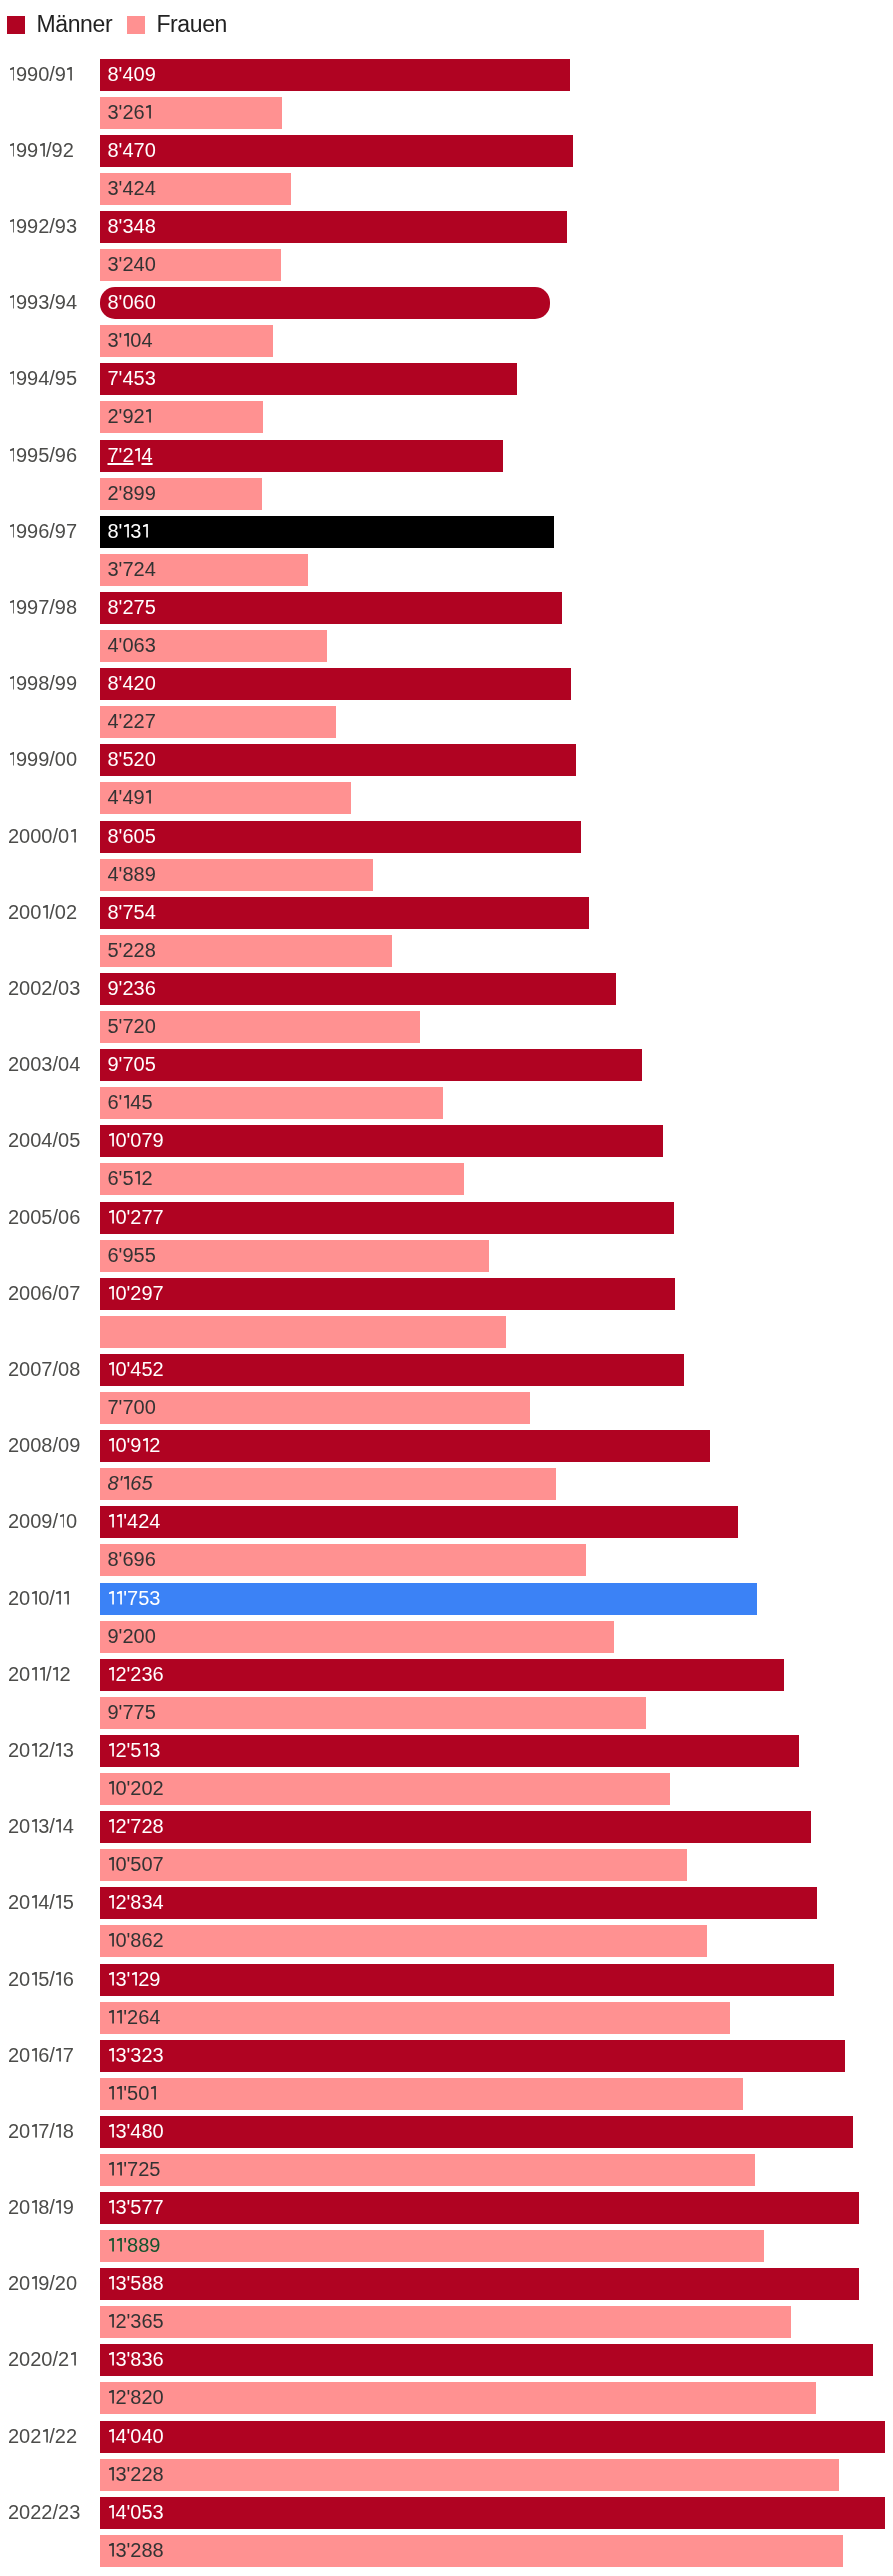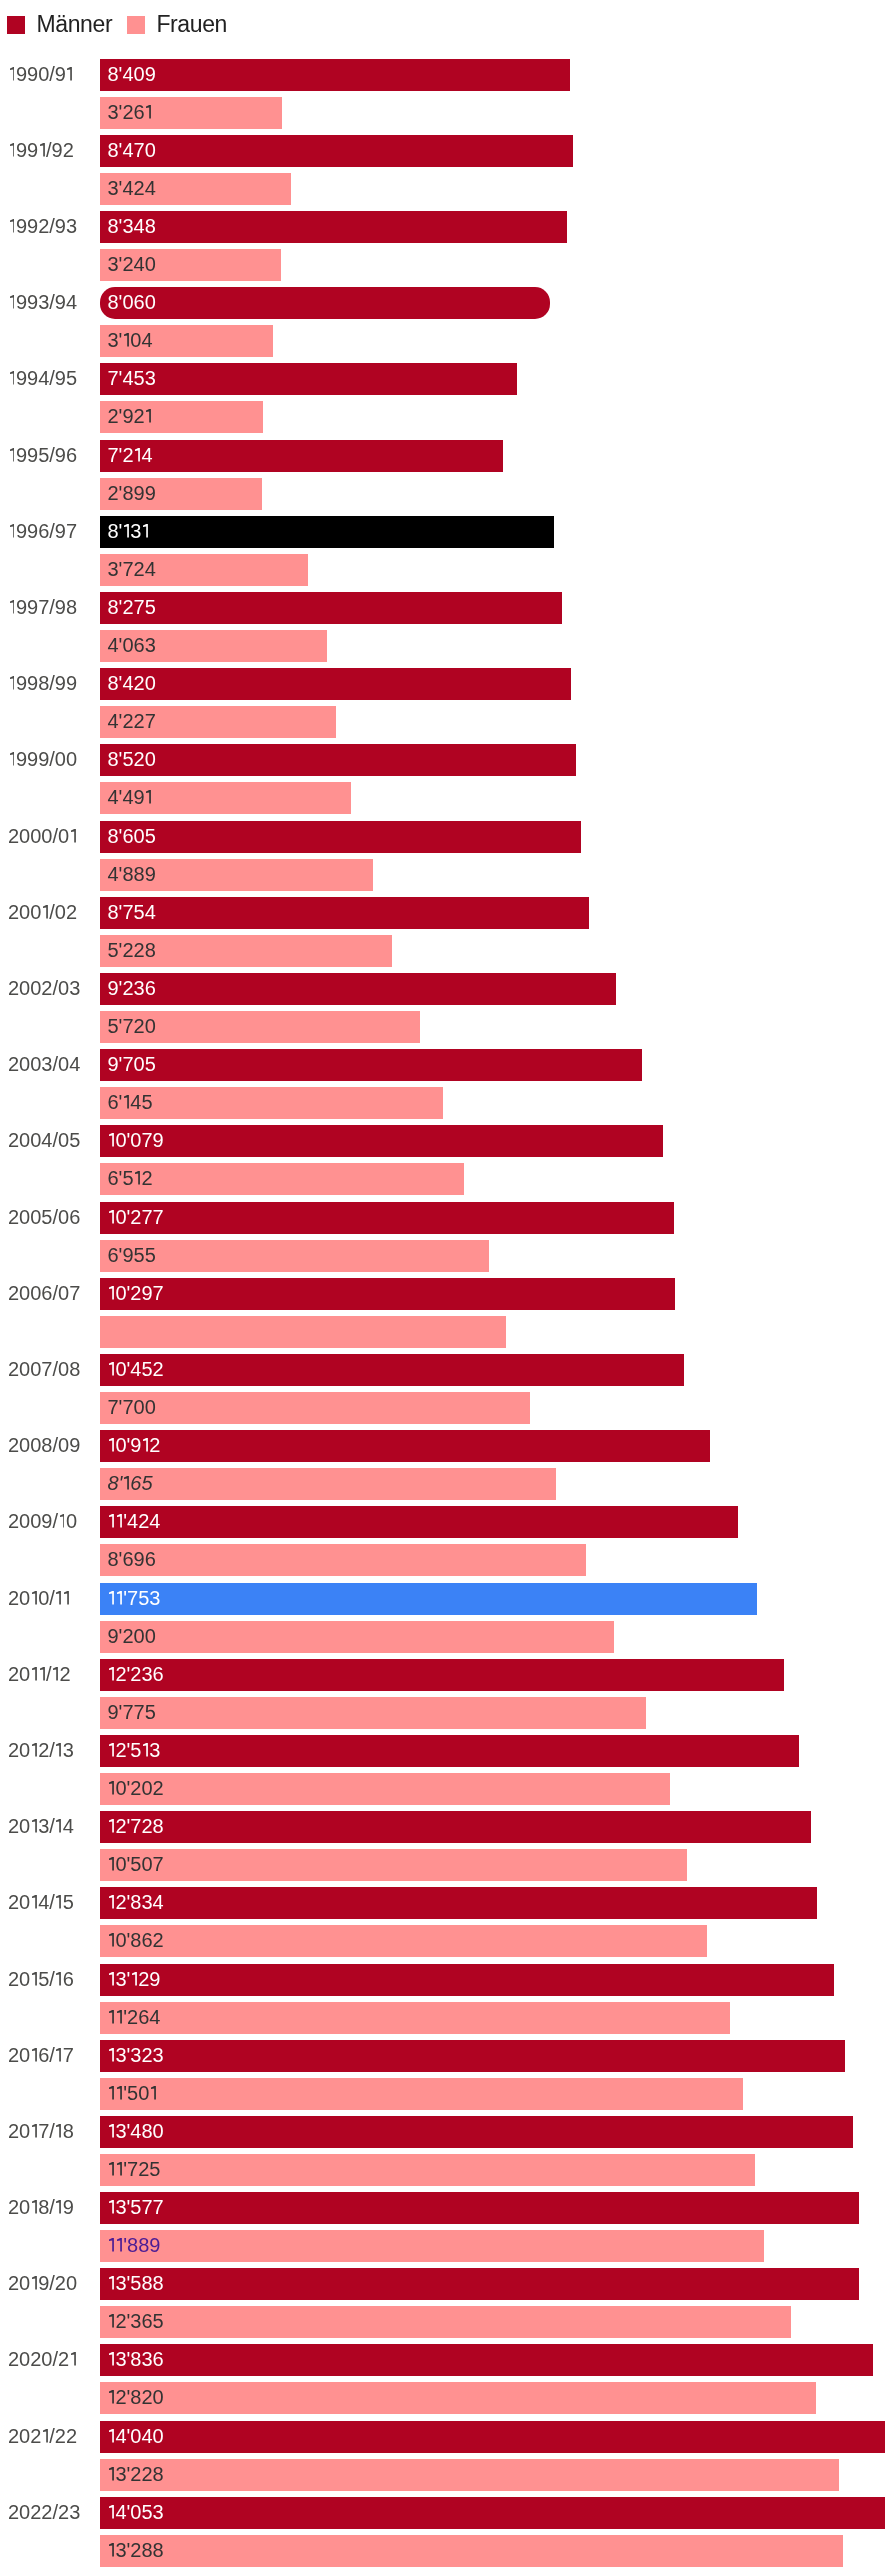--- a/index.html
+++ b/index.html
@@ -117,21 +117,21 @@
               <path d="M44 0 L67 0 L67 186 L44 186 L44 33 L0 42 L0 20 Z"></path>
             </svg></span>
         </div>
       </div>
       <div class="row" style="top:440px;height:70px;">
         <div class="cat-label num" style="top:4.9px;" aria-label="1995/96"><svg class="one" role="img" aria-label="1" viewBox="0 0 67 186" preserveAspectRatio="none">
             <title>1</title>
             <path d="M44 0 L67 0 L67 186 L44 186 L44 33 L0 42 L0 20 Z"></path>
           </svg>995/96</div>
         <div class="bar bar-m" style="left:100px;top:0px;width:403px;background:#b00322;">
-          <span class="bar-label num" style="top:4.9px;color:#ffffff;" aria-label="7'214">7'2<svg class="one" role="img" aria-label="1" viewBox="0 0 67 186" preserveAspectRatio="none">
+          <span class="bar-label num" style="top:4.9px;color:#ffffff;text-decoration:underline;" aria-label="7'214">7'2<svg class="one" role="img" aria-label="1" viewBox="0 0 67 186" preserveAspectRatio="none">
               <title>1</title>
               <path d="M44 0 L67 0 L67 186 L44 186 L44 33 L0 42 L0 20 Z"></path>
             </svg>4</span>
         </div>
         <div class="bar bar-f" style="left:100px;top:38px;width:162px;background:#ff9191;">
           <span class="bar-label num" style="top:4.9px;color:#333333;" aria-label="2'899">2'899</span>
         </div>
       </div>
       <div class="row" style="top:516px;height:70px;">
         <div class="cat-label num" style="top:4.9px;" aria-label="1996/97"><svg class="one" role="img" aria-label="1" viewBox="0 0 67 186" preserveAspectRatio="none">
@@ -519,21 +519,21 @@
             <title>1</title>
             <path d="M44 0 L67 0 L67 186 L44 186 L44 33 L0 42 L0 20 Z"></path>
           </svg>9</div>
         <div class="bar bar-m" style="left:100px;top:0px;width:759px;background:#b00322;">
           <span class="bar-label num" style="top:4.9px;color:#ffffff;" aria-label="13'577"><svg class="one" role="img" aria-label="1" viewBox="0 0 67 186" preserveAspectRatio="none">
               <title>1</title>
               <path d="M44 0 L67 0 L67 186 L44 186 L44 33 L0 42 L0 20 Z"></path>
             </svg>3'577</span>
         </div>
         <div class="bar bar-f" style="left:100px;top:38px;width:664px;background:#ff9191;">
-          <span class="bar-label num" style="top:4.9px;color:#4c1d95;" aria-label="11'889"><svg class="one" role="img" aria-label="1" viewBox="0 0 67 186" preserveAspectRatio="none">
+          <span class="bar-label num" style="top:4.9px;color:#14532d;" aria-label="11'889"><svg class="one" role="img" aria-label="1" viewBox="0 0 67 186" preserveAspectRatio="none">
               <title>1</title>
               <path d="M44 0 L67 0 L67 186 L44 186 L44 33 L0 42 L0 20 Z"></path>
             </svg><svg class="one" role="img" aria-label="1" viewBox="0 0 67 186" preserveAspectRatio="none">
               <title>1</title>
               <path d="M44 0 L67 0 L67 186 L44 186 L44 33 L0 42 L0 20 Z"></path>
             </svg>'889</span>
         </div>
       </div>
       <div class="row" style="top:2268px;height:70px;">
         <div class="cat-label num" style="top:4.9px;" aria-label="2019/20">20<svg class="one" role="img" aria-label="1" viewBox="0 0 67 186" preserveAspectRatio="none">

